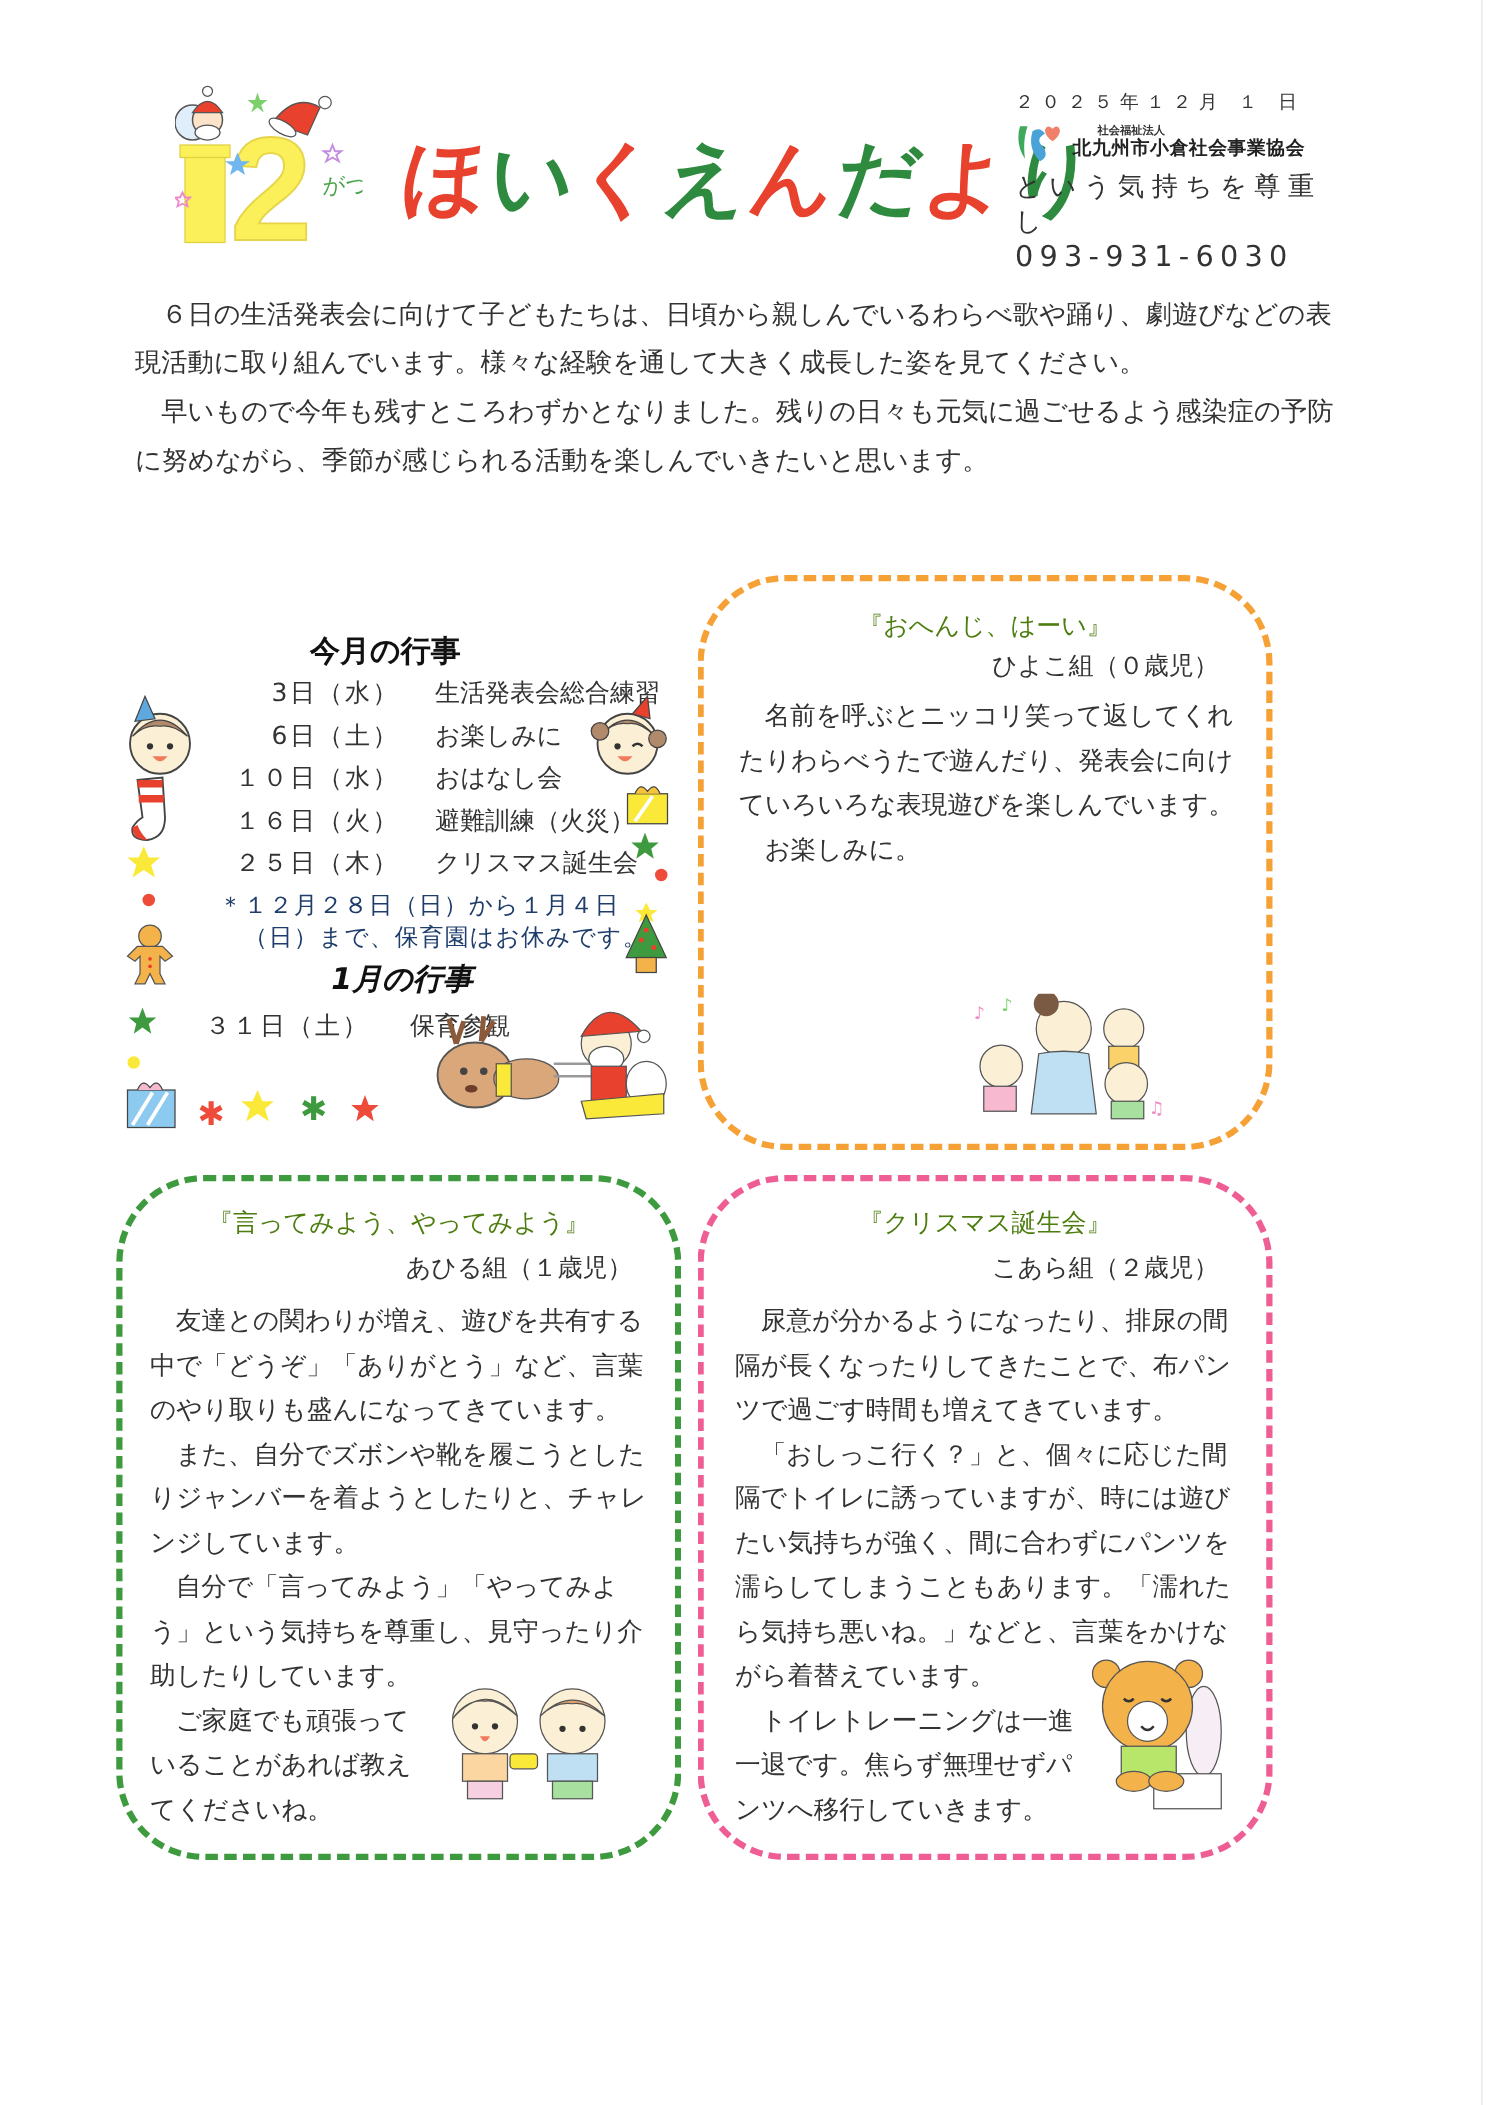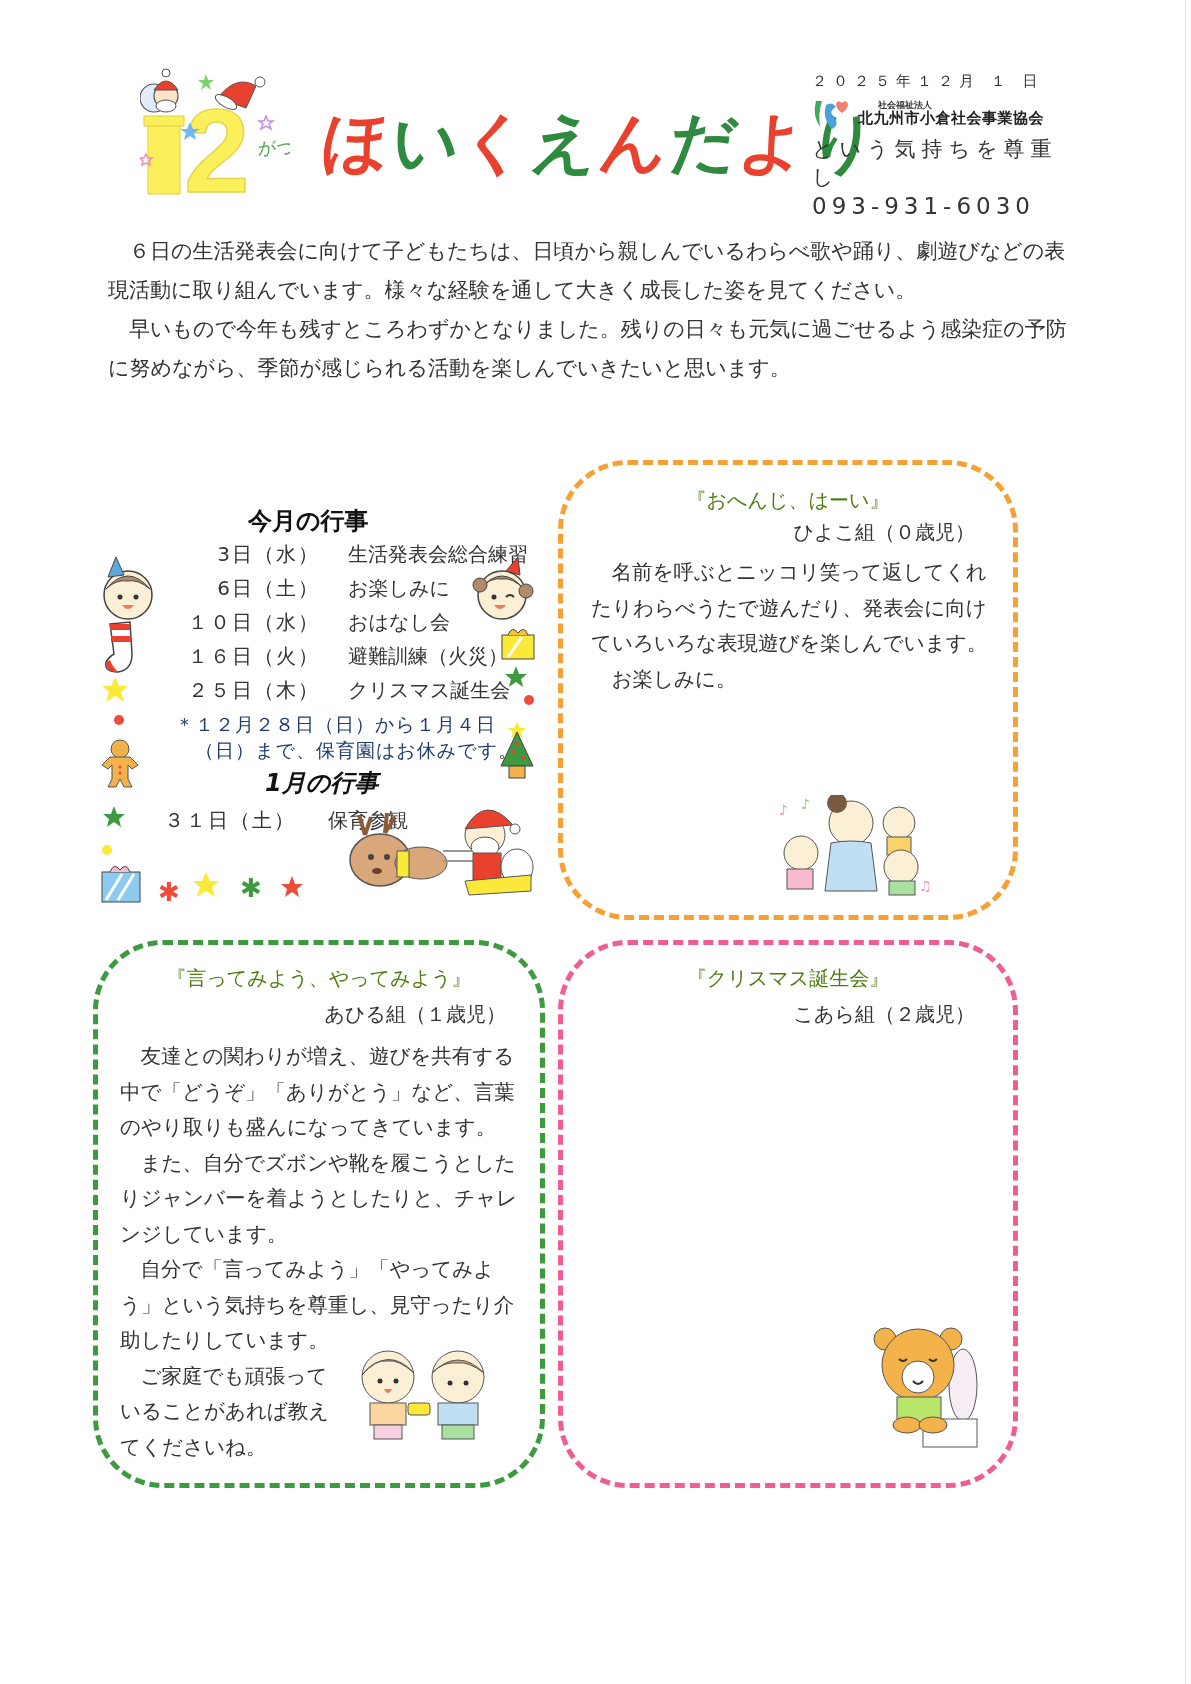--- a/index.html
+++ b/index.html
@@ -270,20 +270,25 @@
     <circle cx="102" cy="38" r="2.5" fill="#333"></circle>
       <circle cx="118" cy="38" r="2.5" fill="#333"></circle>
     <rect x="90" y="58" width="40" height="22" fill="#bfe0f2" stroke="#555"></rect>
       <rect x="94" y="80" width="32" height="14" fill="#a8e0a0" stroke="#555"></rect>
   </svg>
 </div>
 
 <div class="box" style="left: 558px; top: 940px; width: 460px; height: 548px; border-color: rgb(238, 94, 149);" id="box2">
   <div class="box-title" style="top:20px;">『クリスマス誕生会』</div>
   <div class="box-class" style="top:56px; right:38px;">こあら組（２歳児）</div>
+  <div class="box-body" style="left:25px; top:94px; width:412px;">
+    <p>尿意が分かるようになったり、排尿の間隔が長くなったりしてきたことで、布パンツで過ごす時間も増えてきています。</p>
+    <p>「おしっこ行く？」と、個々に応じた間隔でトイレに誘っていますが、時には遊びたい気持ちが強く、間に合わずにパンツを濡らしてしまうこともあります。「濡れたら気持ち悪いね。」などと、言葉をかけながら着替えています。</p>
+    <p style="width:280px;">トイレトレーニングは一進一退です。焦らず無理せずパンツへ移行していきます。</p>
+  </div>
   <svg class="deco" style="left:310px; top:380px;" width="110" height="150">
     <ellipse cx="90" cy="60" rx="14" ry="36" fill="#f6eef4" stroke="#555"></ellipse>
     <rect x="50" y="94" width="54" height="28" fill="#fff" stroke="#555"></rect>
     <circle cx="12" cy="14" r="11" fill="#f3b24a" stroke="#555"></circle>
       <circle cx="78" cy="14" r="11" fill="#f3b24a" stroke="#555"></circle>
     <circle cx="45" cy="40" r="36" fill="#f3b24a" stroke="#555"></circle>
     <circle cx="45" cy="52" r="16" fill="#fff" stroke="#555"></circle>
     <path d="M26 34 Q30 38 34 34 M56 34 Q60 38 64 34" stroke="#333" fill="none" stroke-width="2"></path>
     <path d="M40 56 Q45 62 50 56" stroke="#333" fill="none" stroke-width="2"></path>
     <rect x="24" y="72" width="44" height="26" fill="#b8e66a" stroke="#555"></rect>

